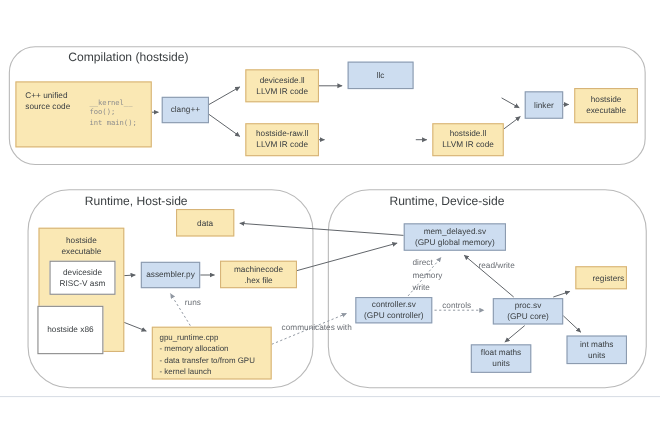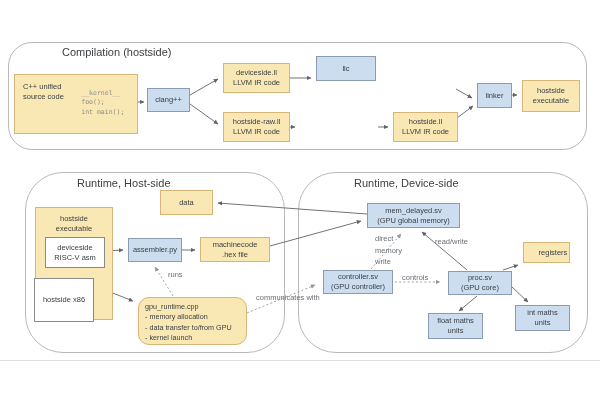--- a/index.html
+++ b/index.html
@@ -147,21 +147,21 @@
 
   <div class="node blue" style="left:128px; top:238px; width:54px; height:24px;">
     <span class="node-label">assembler.py</span>
     </div>
 
   <div class="node yellow" style="left:200px; top:237px; width:70px; height:25px;">
     <span class="node-label">machinecode
 .hex file</span>
     </div>
 
-  <div class="node yellow left-align" style="left:138px; top:297px; width:109px; height:48px; padding:4px 6px; font-size:7.2px; line-height:1.45;border-radius:11px;">
+  <div class="node yellow left-align" style="left:138px; top:297px; width:109px; height:48px; padding:4px 6px; font-size:7.2px; line-height:1.45;">
     <span class="node-label">gpu_runtime.cpp
 - memory allocation
 - data transfer to/from GPU
 - kernel launch</span>
     </div>
 
   <div class="node blue" style="left:367px; top:203px; width:93px; height:25px;">
     <span class="node-label">mem_delayed.sv
 (GPU global memory)</span>
     </div>

